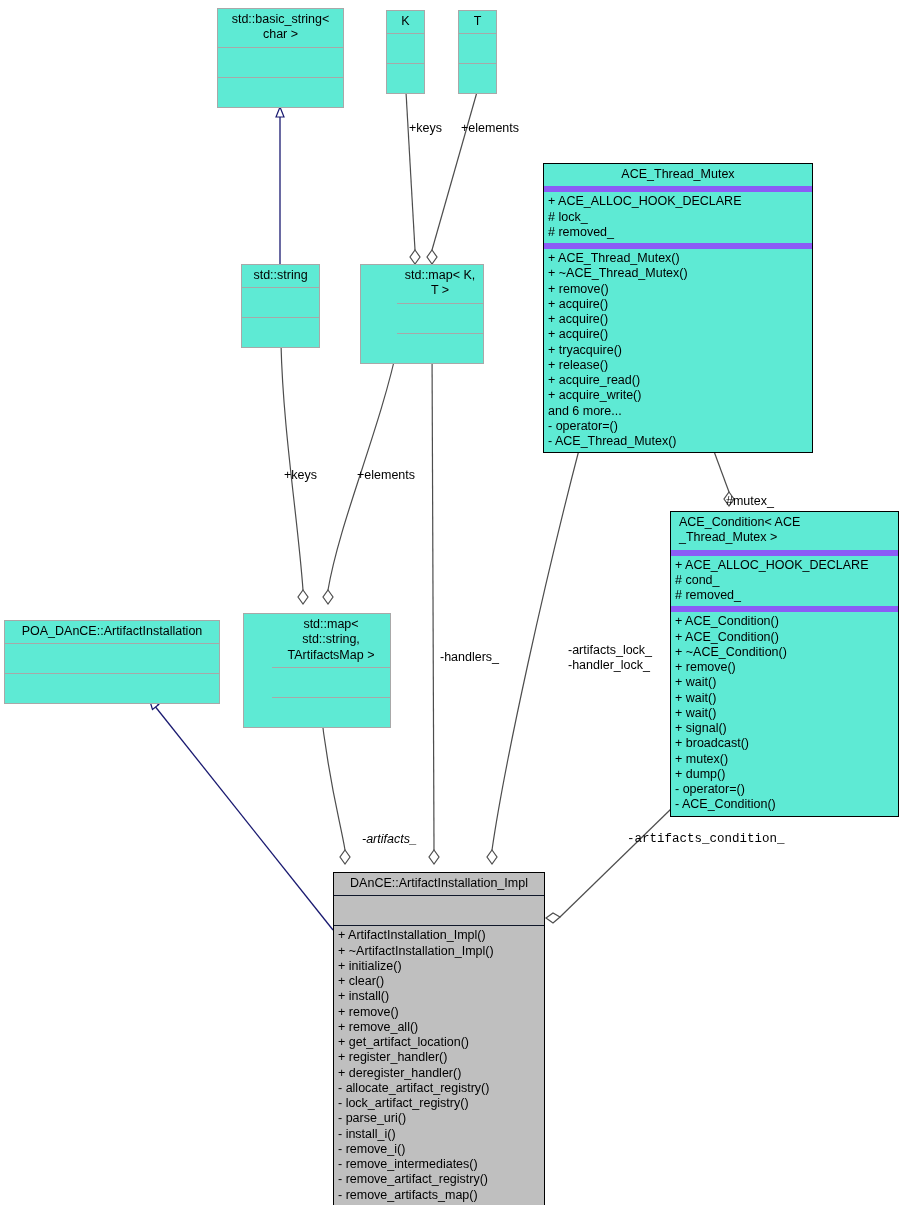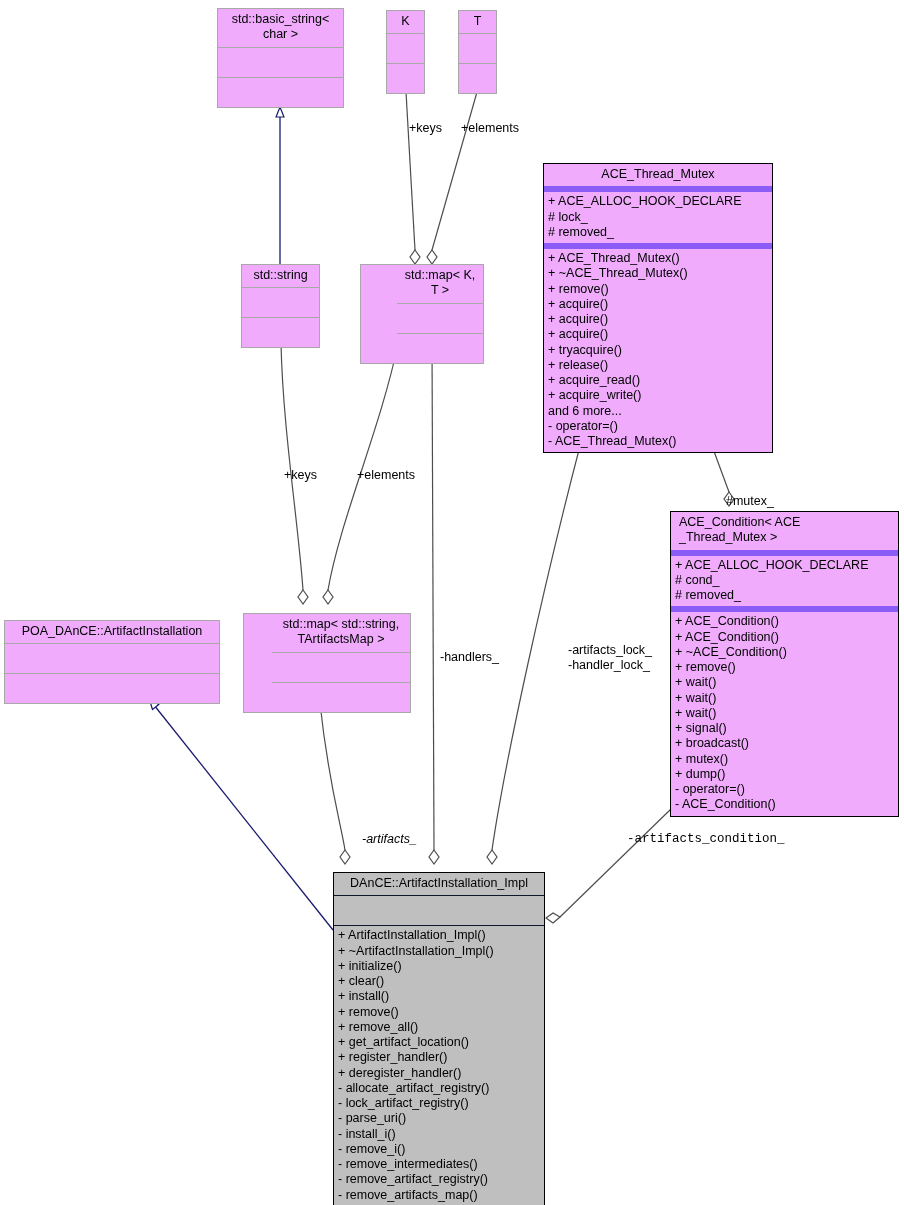--- a/index.html
+++ b/index.html
@@ -23,21 +23,21 @@
     left: 0;
     top: 0;
     width: 904px;
     height: 1205px;
     pointer-events: none;
   }
   .node {
     position: absolute;
     box-sizing: border-box;
     border: 1px solid #a8a8a8;
-    background: #f0abfc;
+    background: #5eead4;
     font-size: 12.5px;
     color: #000000;
     line-height: 1.22;
     z-index: 5;
   }
   .node .title {
     text-align: center;
     padding: 3px 4px 4px 4px;
     white-space: pre-line;
   }
@@ -176,21 +176,21 @@
     <div class="sep attrs blank-sm"></div>
     <div class="sep ops blank-sm"></div>
   </div>
 
   <div class="node" style="left:458px; top:10px; width:39px;">
     <div class="title">T</div>
     <div class="sep attrs blank-sm"></div>
     <div class="sep ops blank-sm"></div>
   </div>
 
-  <div class="node solid" style="left:543px; top:163px; width:230px;">
+  <div class="node solid" style="left:543px; top:163px; width:270px;">
     <div class="title">ACE_Thread_Mutex</div>
     <div class="sep attrs">
         <span class="row">+ ACE_ALLOC_HOOK_DECLARE</span>
         <span class="row"># lock_</span>
         <span class="row"># removed_</span>
       </div>
     <div class="sep ops">
         <span class="row">+ ACE_Thread_Mutex()</span>
         <span class="row">+ ~ACE_Thread_Mutex()</span>
         <span class="row">+ remove()</span>
@@ -243,21 +243,21 @@
         <span class="row">- ACE_Condition()</span>
       </div>
   </div>
 
   <div class="node" style="left:4px; top:620px; width:216px;">
     <div class="title">POA_DAnCE::ArtifactInstallation</div>
     <div class="sep attrs blank-sm"></div>
     <div class="sep ops blank-sm"></div>
   </div>
 
-  <div class="node" style="left:243px; top:613px; width:168px;padding-left:28px;">
+  <div class="node" style="left:243px; top:613px; width:148px;padding-left:28px;">
     <div class="title">std::map&lt; std::string,
 TArtifactsMap &gt;</div>
     <div class="sep attrs blank-sm"></div>
     <div class="sep ops blank-sm"></div>
   </div>
 
   <div class="node focus" style="left:333px; top:872px; width:212px;">
     <div class="title">DAnCE::ArtifactInstallation_Impl</div>
     <div class="sep attrs blank-sm"></div>
     <div class="sep ops">

